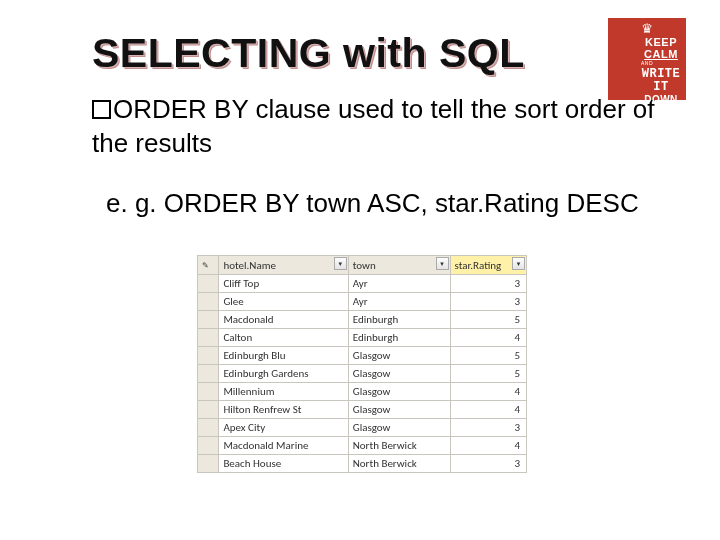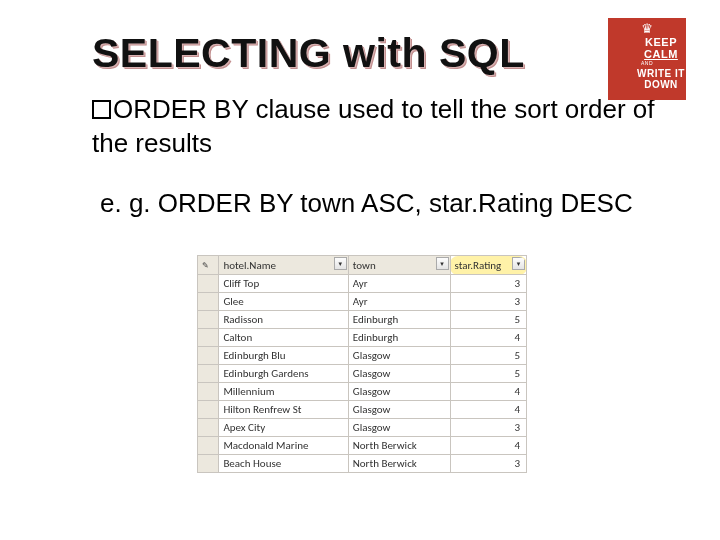--- a/index.html
+++ b/index.html
@@ -46,21 +46,21 @@
   }
   .badge .bline {
     font-weight: 700;
     line-height: 1.1;
     letter-spacing: 0.5px;
     margin-left: 28px;
   }
   .badge .b-keep   { font-size: 11px; }
   .badge .b-calm   { font-size: 11px; text-decoration: underline; }
   .badge .b-and    { font-size: 5px; font-weight: 400; margin: 1px 0; }
-  .badge .b-write  { font-size: 10px; }
+  .badge .b-write  { font-size: 12px; font-family: Liberation Mono, monospace; }
   .badge .b-down   { font-size: 10px; }
 
   h1.title {
     margin: 0 0 16px 0;
     font-size: 41px;
     font-weight: 700;
     color: #111;
     text-shadow: 1px 1px 0 #d9b3b3, 2px 2px 0 #c28f8f;
     letter-spacing: 0.5px;
   }
@@ -77,21 +77,21 @@
     height: 15px;
     border: 2px solid #000;
     margin-right: 2px;
     vertical-align: -1px;
   }
 
   .example {
     font-size: 26px;
     color: #000;
     line-height: 1.3;
-    margin: 8px;
+    margin: 14px;
     position: relative;
     width: 540px;
   }
 
   
   .tbl-wrap {
     position: absolute;
     left: 197px;
     top: 255px;
     width: 330px;
@@ -113,21 +113,20 @@
     white-space: nowrap;
     overflow: hidden;
   }
   th {
     background: #ece8de;
     font-weight: 400;
     position: relative;
   }
   th.sorted {
     background: #fff2a8;
-    border-radius: 8px;
   }
   th .drop {
     position: absolute;
     right: 1px;
     top: 1px;
     width: 13px;
     height: 13px;
     border: 1px solid #aaa;
     background: linear-gradient(#fdfdfd,#e4e4e4);
     box-sizing: border-box;
@@ -212,21 +211,21 @@
             <td class="star">3</td>
           </tr>
           <tr>
             <td class="gutter"></td>
             <td>Glee</td>
             <td>Ayr</td>
             <td class="star">3</td>
           </tr>
           <tr>
             <td class="gutter"></td>
-            <td>Radisson</td>
+            <td>Macdonald</td>
             <td>Edinburgh</td>
             <td class="star">5</td>
           </tr>
           <tr>
             <td class="gutter"></td>
             <td>Calton</td>
             <td>Edinburgh</td>
             <td class="star">4</td>
           </tr>
           <tr>

